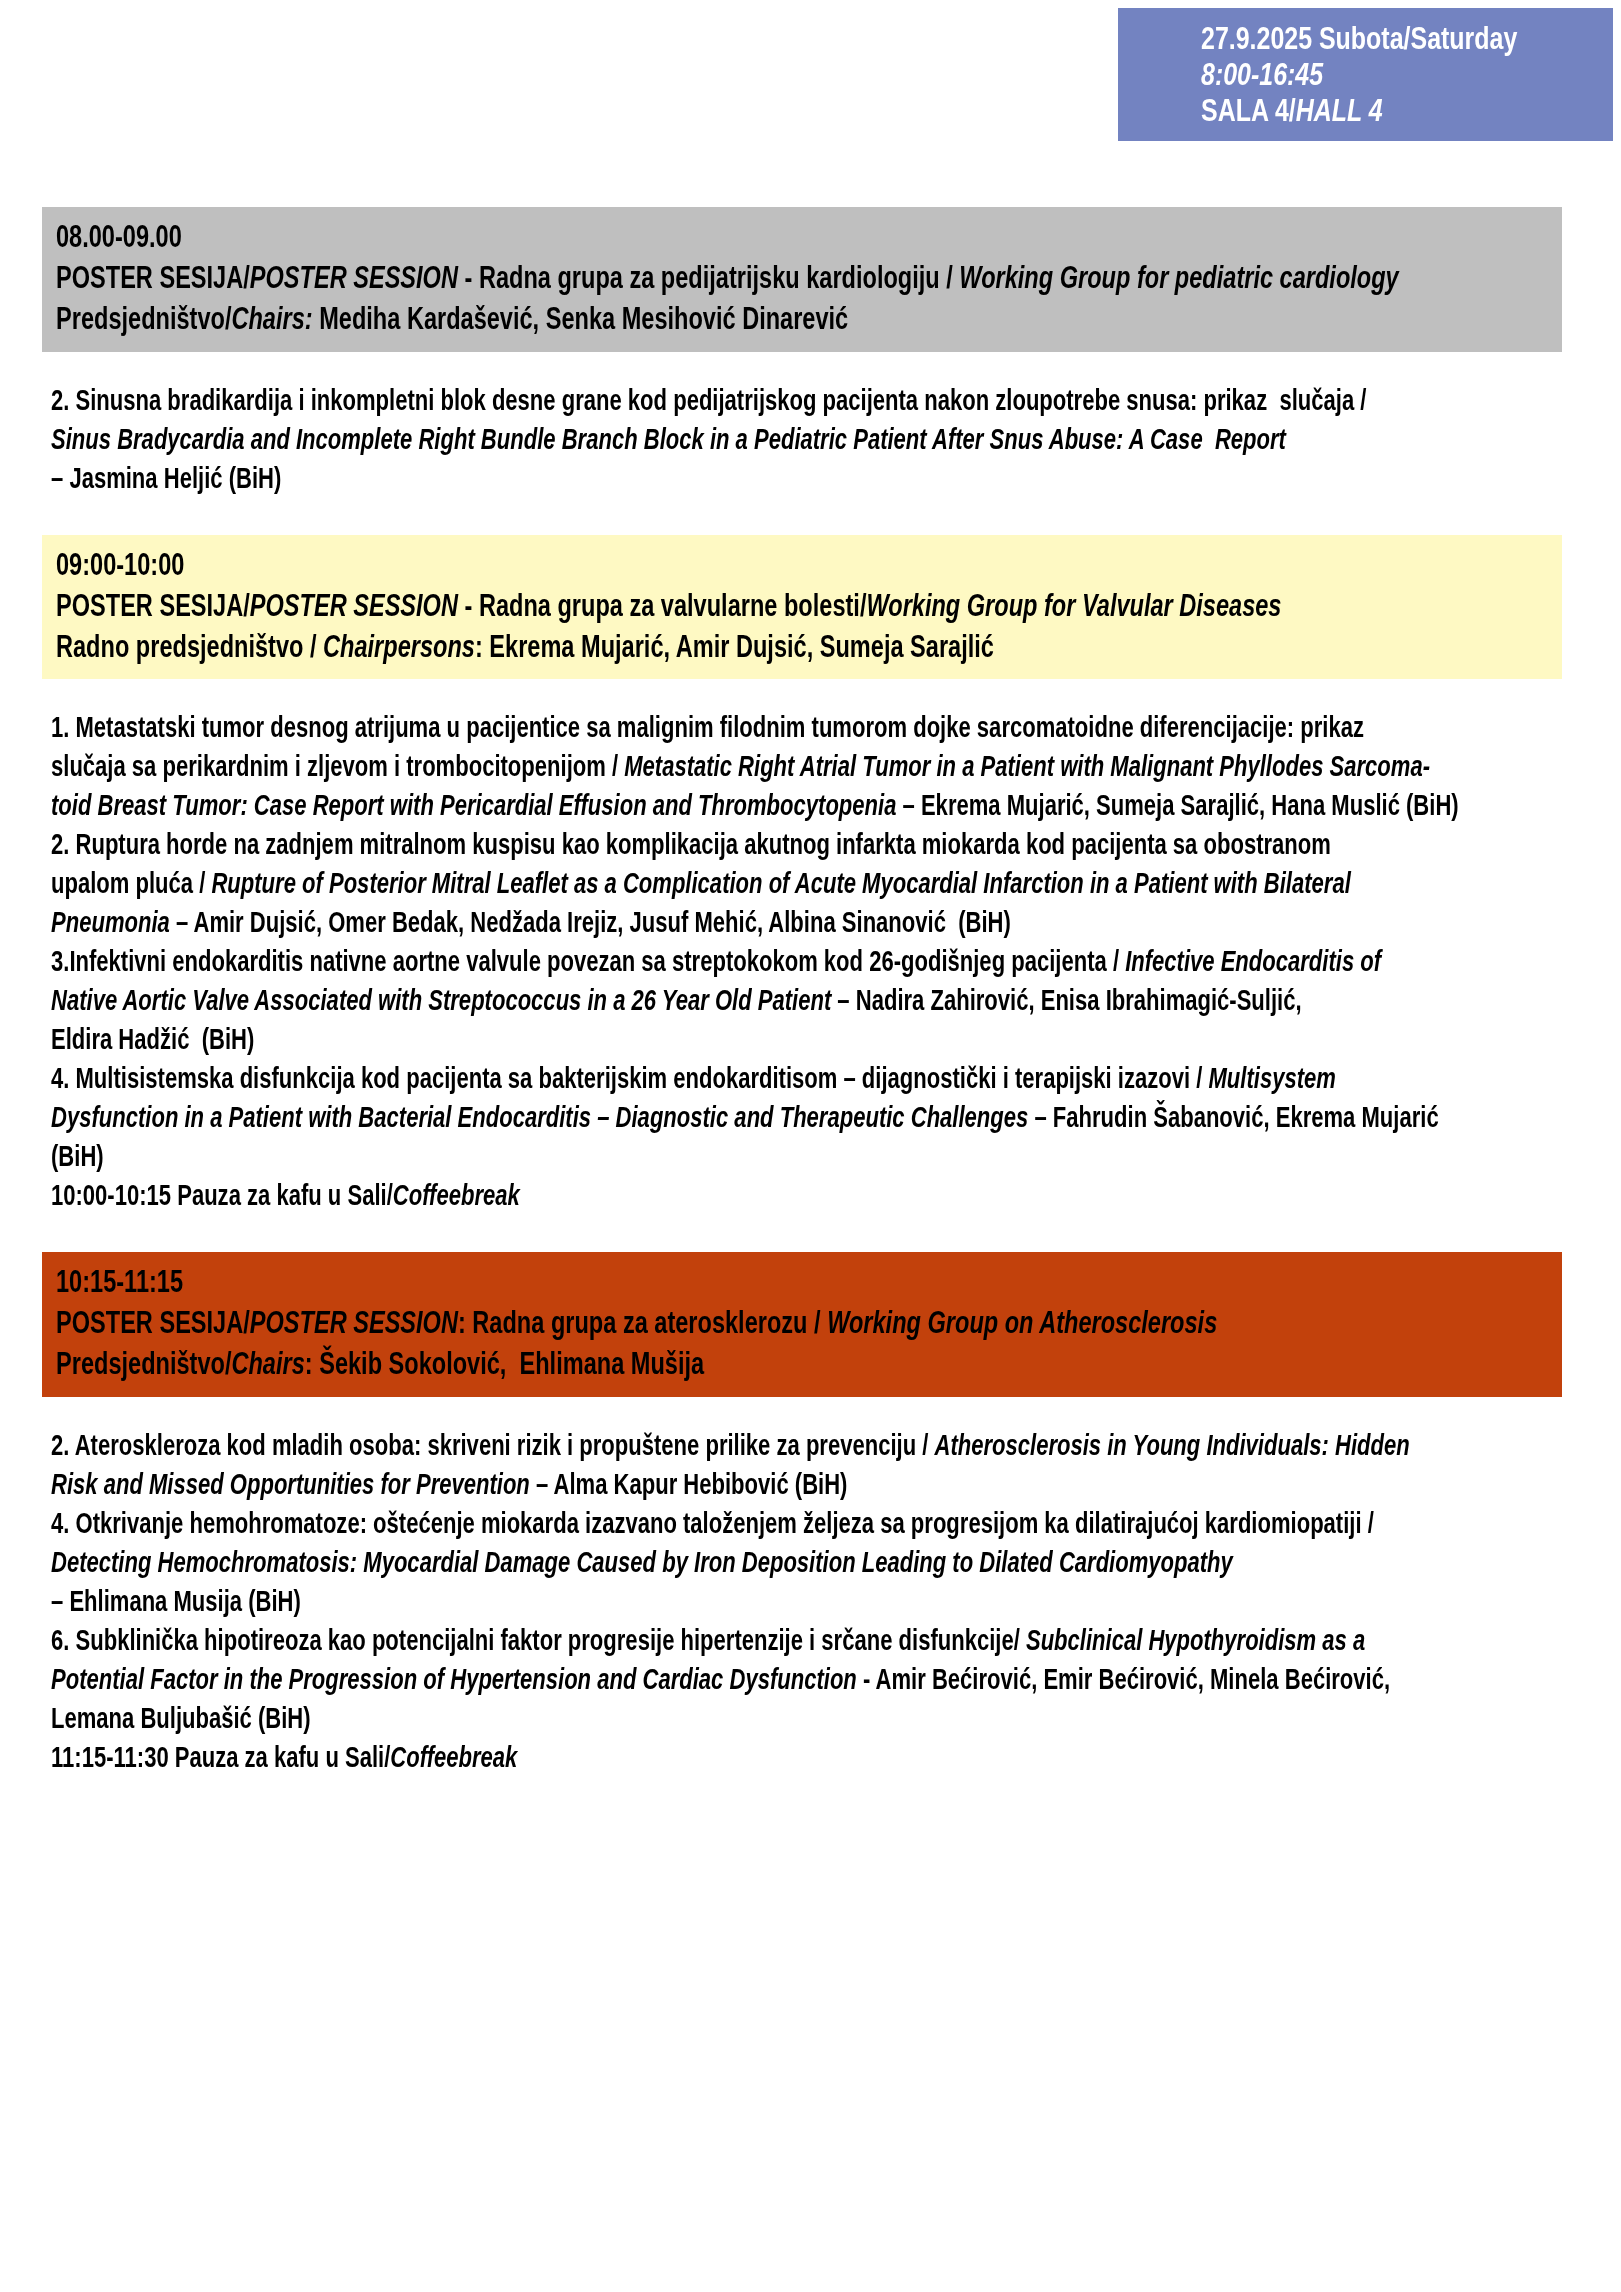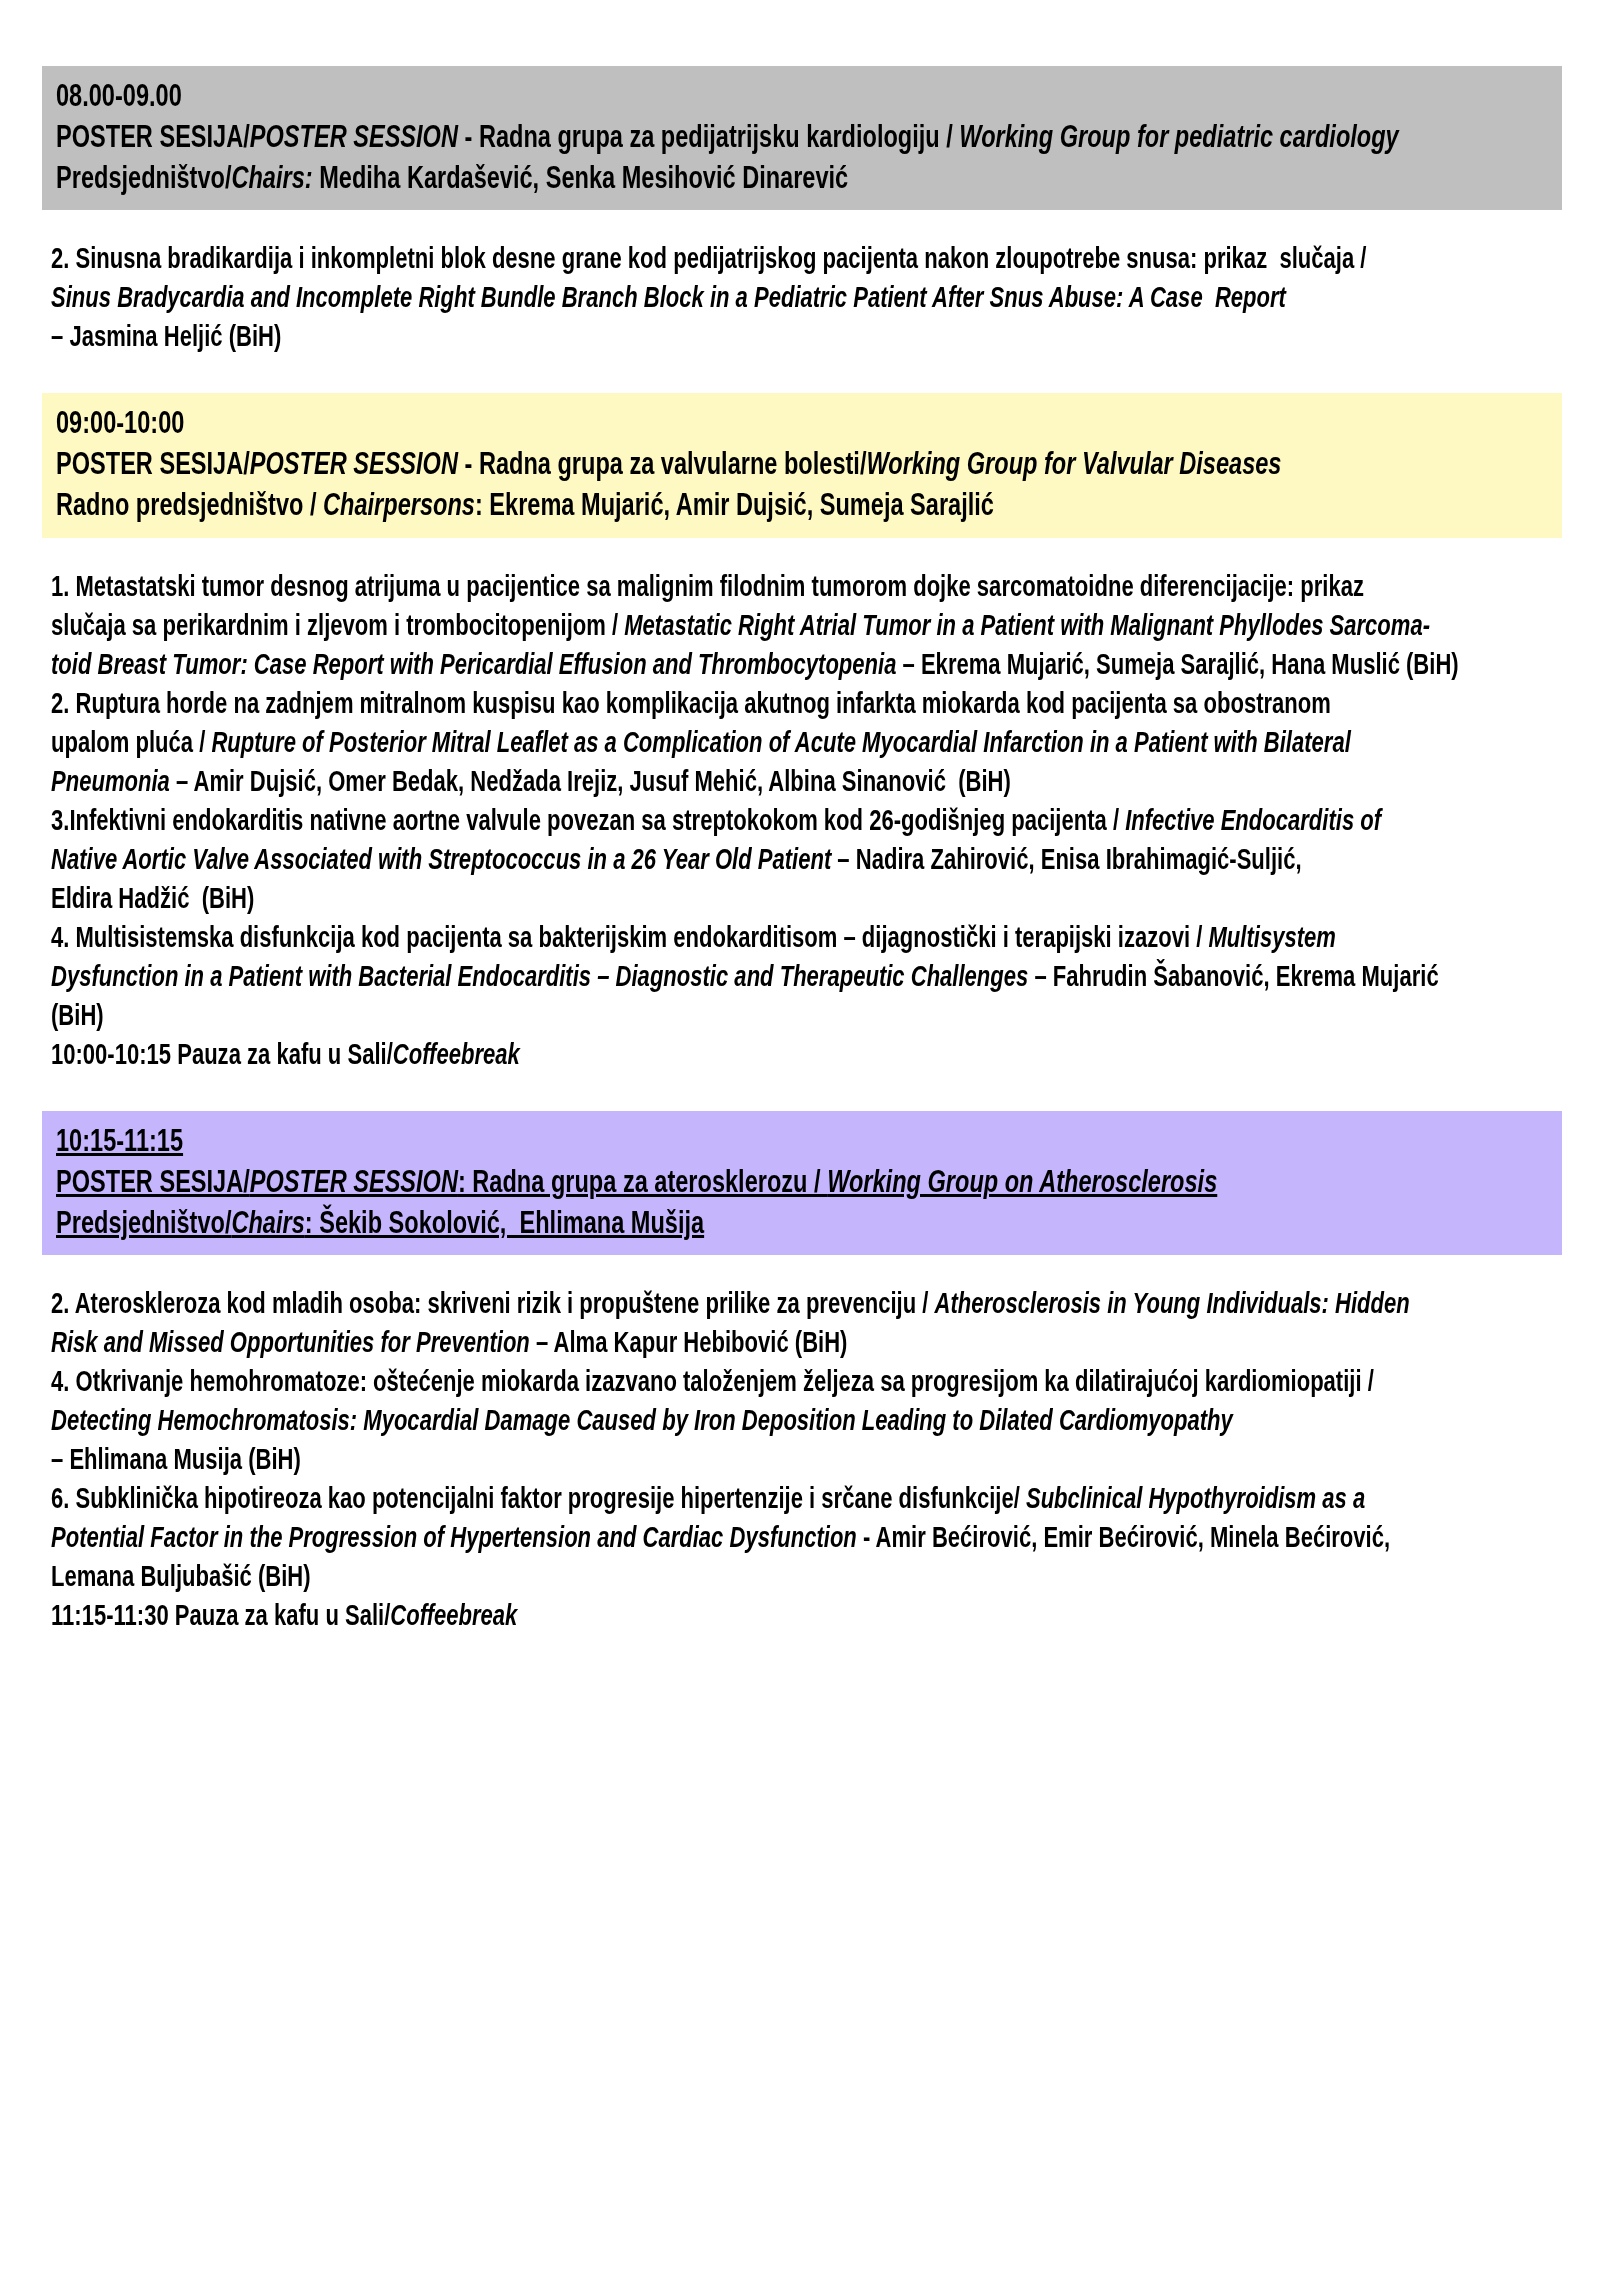--- a/index.html
+++ b/index.html
@@ -52,20 +52,25 @@
     font-size: 29px;
     line-height: 39px;
     transform: scaleX(0.76);
   }
   .agenda-item { margin: 0; }
 </style>
 </head>
 <body>
 
 <div class="page">
+  <header class="banner" id="banner" style="background: rgb(115, 131, 193);">
+      <div class="b-line"><span>27.9.2025 Subota/Saturday</span></div>
+      <div class="b-line"><span class="it">8:00-16:45</span></div>
+      <div class="b-line"><span>SALA 4/</span><span class="it">HALL 4</span></div>
+    </header>
   <main id="sessions">
       <section class="session">
         <div class="session-header" style="background: rgb(191, 191, 191);">
           <div class="h-line"><span>08.00-09.00</span></div>
           <div class="h-line"><span>POSTER SESIJA/</span><span class="it">POSTER SESSION</span><span> - Radna grupa za pedijatrijsku kardiologiju / </span><span class="it">Working Group for pediatric cardiology</span></div>
           <div class="h-line"><span>Predsjedništvo/</span><span class="it">Chairs:</span><span> Mediha Kardašević, Senka Mesihović Dinarević</span></div>
         </div>
         <div class="session-body">
           <div class="agenda-item">
             <div class="p-line"><span>2. Sinusna bradikardija i inkompletni blok desne grane kod pedijatrijskog pacijenta nakon zloupotrebe snusa: prikaz  slučaja /</span></div>
@@ -98,21 +103,21 @@
           </div>
           <div class="agenda-item">
             <div class="p-line"><span>4. Multisistemska disfunkcija kod pacijenta sa bakterijskim endokarditisom – dijagnostički i terapijski izazovi / </span><span class="it">Multisystem</span></div>
             <div class="p-line"><span class="it">Dysfunction in a Patient with Bacterial Endocarditis – Diagnostic and Therapeutic Challenges</span><span> – Fahrudin Šabanović, Ekrema Mujarić</span></div>
             <div class="p-line"><span>(BiH)</span></div>
           </div>
           <div class="p-line"><span>10:00-10:15 Pauza za kafu u Sali/</span><span class="it">Coffeebreak</span></div>
         </div>
       </section>
       <section class="session">
-        <div class="session-header" style="background: #c4b5fd; text-decoration: underline;">
+        <div class="session-header" style="background: #c2410c;">
           <div class="h-line"><span>10:15-11:15</span></div>
           <div class="h-line"><span>POSTER SESIJA/</span><span class="it">POSTER SESSION</span><span>: Radna grupa za aterosklerozu / </span><span class="it">Working Group on Atherosclerosis</span></div>
           <div class="h-line"><span>Predsjedništvo/</span><span class="it">Chairs</span><span>: Šekib Sokolović,  Ehlimana Mušija</span></div>
         </div>
         <div class="session-body">
           <div class="agenda-item">
             <div class="p-line"><span>2. Ateroskleroza kod mladih osoba: skriveni rizik i propuštene prilike za prevenciju / </span><span class="it">Atherosclerosis in Young Individuals: Hidden</span></div>
             <div class="p-line"><span class="it">Risk and Missed Opportunities for Prevention</span><span> – Alma Kapur Hebibović (BiH)</span></div>
           </div>
           <div class="agenda-item">

